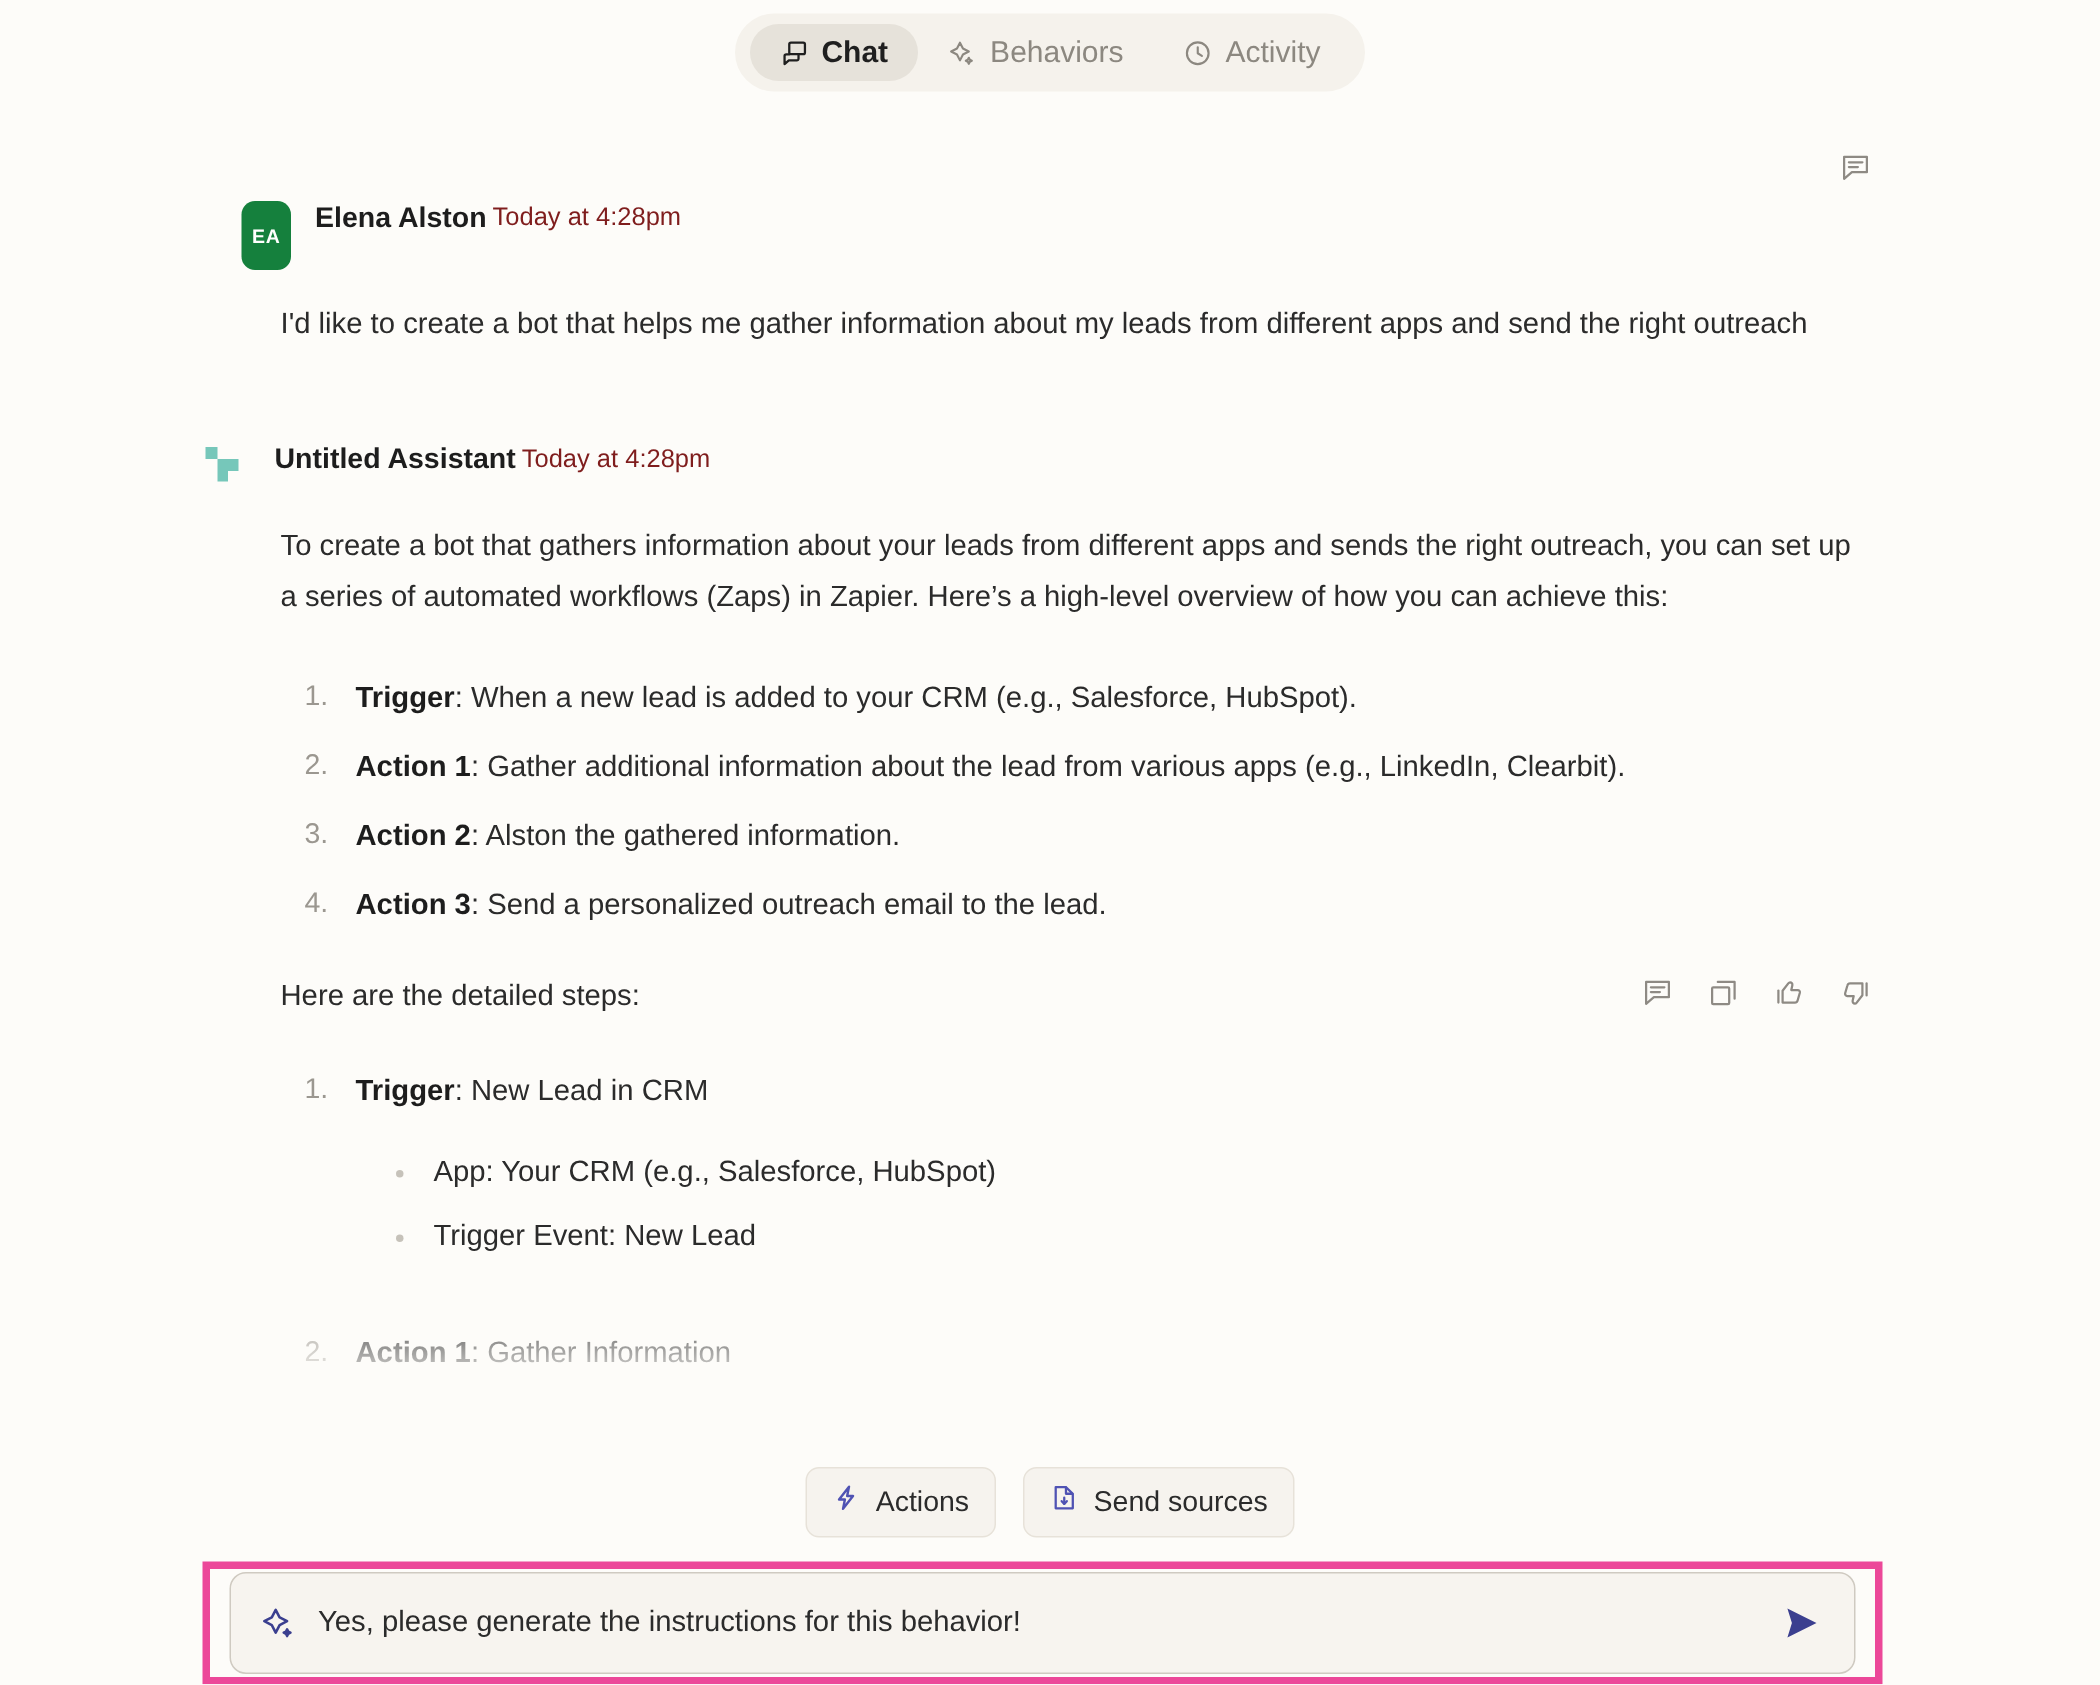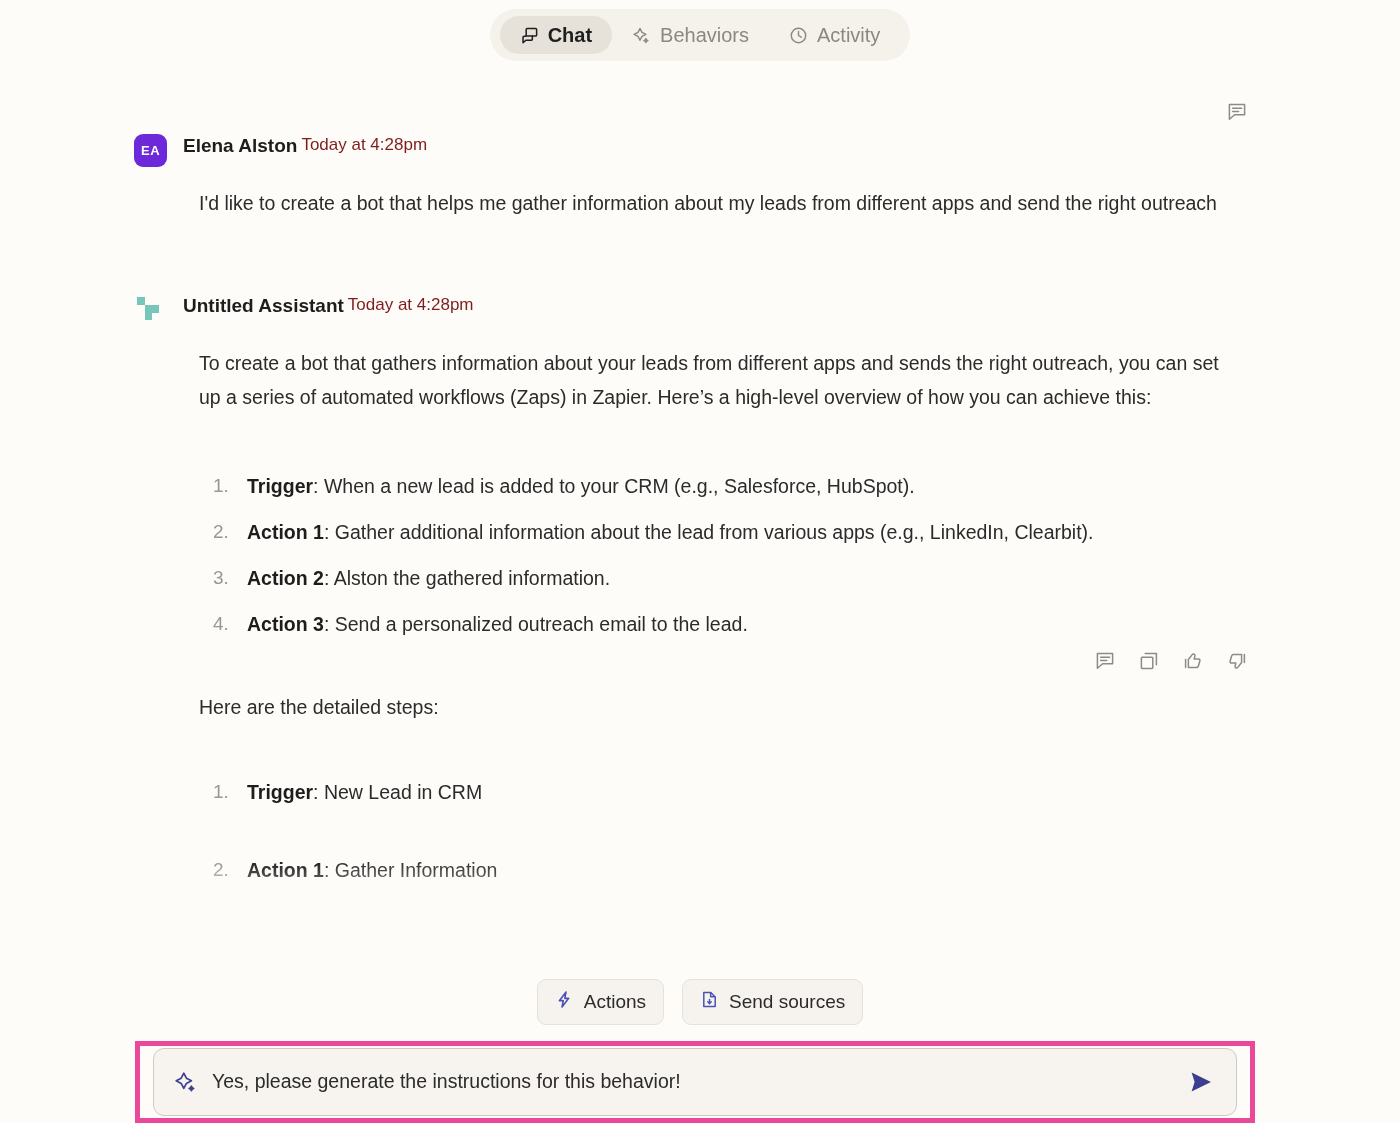--- a/index.html
+++ b/index.html
@@ -82,31 +82,32 @@
   }
 
   .msg-head {
     display: flex;
     align-items: flex-start;
     gap: 16px;
   }
 
   .avatar {
     width: 33px;
-    height: 33px;
+    height: 46px;
     border-radius: 9px;
-    background: #6d28d9;
+    background: #15803d;
     color: #ffffff;
     font-size: 13px;
     font-weight: bold;
     letter-spacing: 0.4px;
     display: flex;
     align-items: center;
     justify-content: center;
     flex: 0 0 auto;
+    margin-left: 27px;
   }
 
   .logo-mark { width: 33px; height: 33px; flex: 0 0 auto; display:block; }
 
   .who { display: flex; gap: 4px; padding-top: 1px; }
   .who-name { font-size: 19px; font-weight: bold; color: #1d1d1d; line-height: 1.15; }
   .who-time { font-size: 17px; color: #7f1d1d; line-height: 1.15; }
 
   .msg-actions {
     position: absolute;
@@ -122,28 +123,28 @@
     display: flex; align-items: center; justify-content: center;
     cursor: pointer;
   }
 
   .msg-body {
     margin-left: 49px;
     font-size: 19.5px;
     line-height: 34px;
     color: #2b2b2b;
   }
-  .msg-body p { margin: 16px; }
+  .msg-body p { margin: 4px; }
 
   .gap-26 { height: 26px; }
 
   ol.steps {
     list-style: none;
     counter-reset: st;
-    margin: 12px;
+    margin: 2px;
     padding: 0 0 0 52px;
   }
   ol.steps > li {
     counter-increment: st;
     position: relative;
     margin: 0 0 10px 0;
     line-height: 36px;
   }
   ol.steps > li::before {
     content: counter(st) ".";
@@ -379,20 +380,24 @@
         <div style="height:20px;"></div>
 
         <p>Here are the detailed steps:</p>
 
         <div style="height:22px;"></div>
 
         <ol class="steps steps-b">
           <li>
             <b>Trigger</b><span>: New Lead in CRM</span>
 
+            <ul class="sub">
+              <li>App: Your CRM (e.g., Salesforce, HubSpot)</li>
+              <li>Trigger Event: New Lead</li>
+            </ul>
           </li>
 
           <div class="spacer-step"></div>
 
           <li>
             <b>Action 1</b><span>: Gather Information</span>
           </li>
         </ol>
 
       </div>

